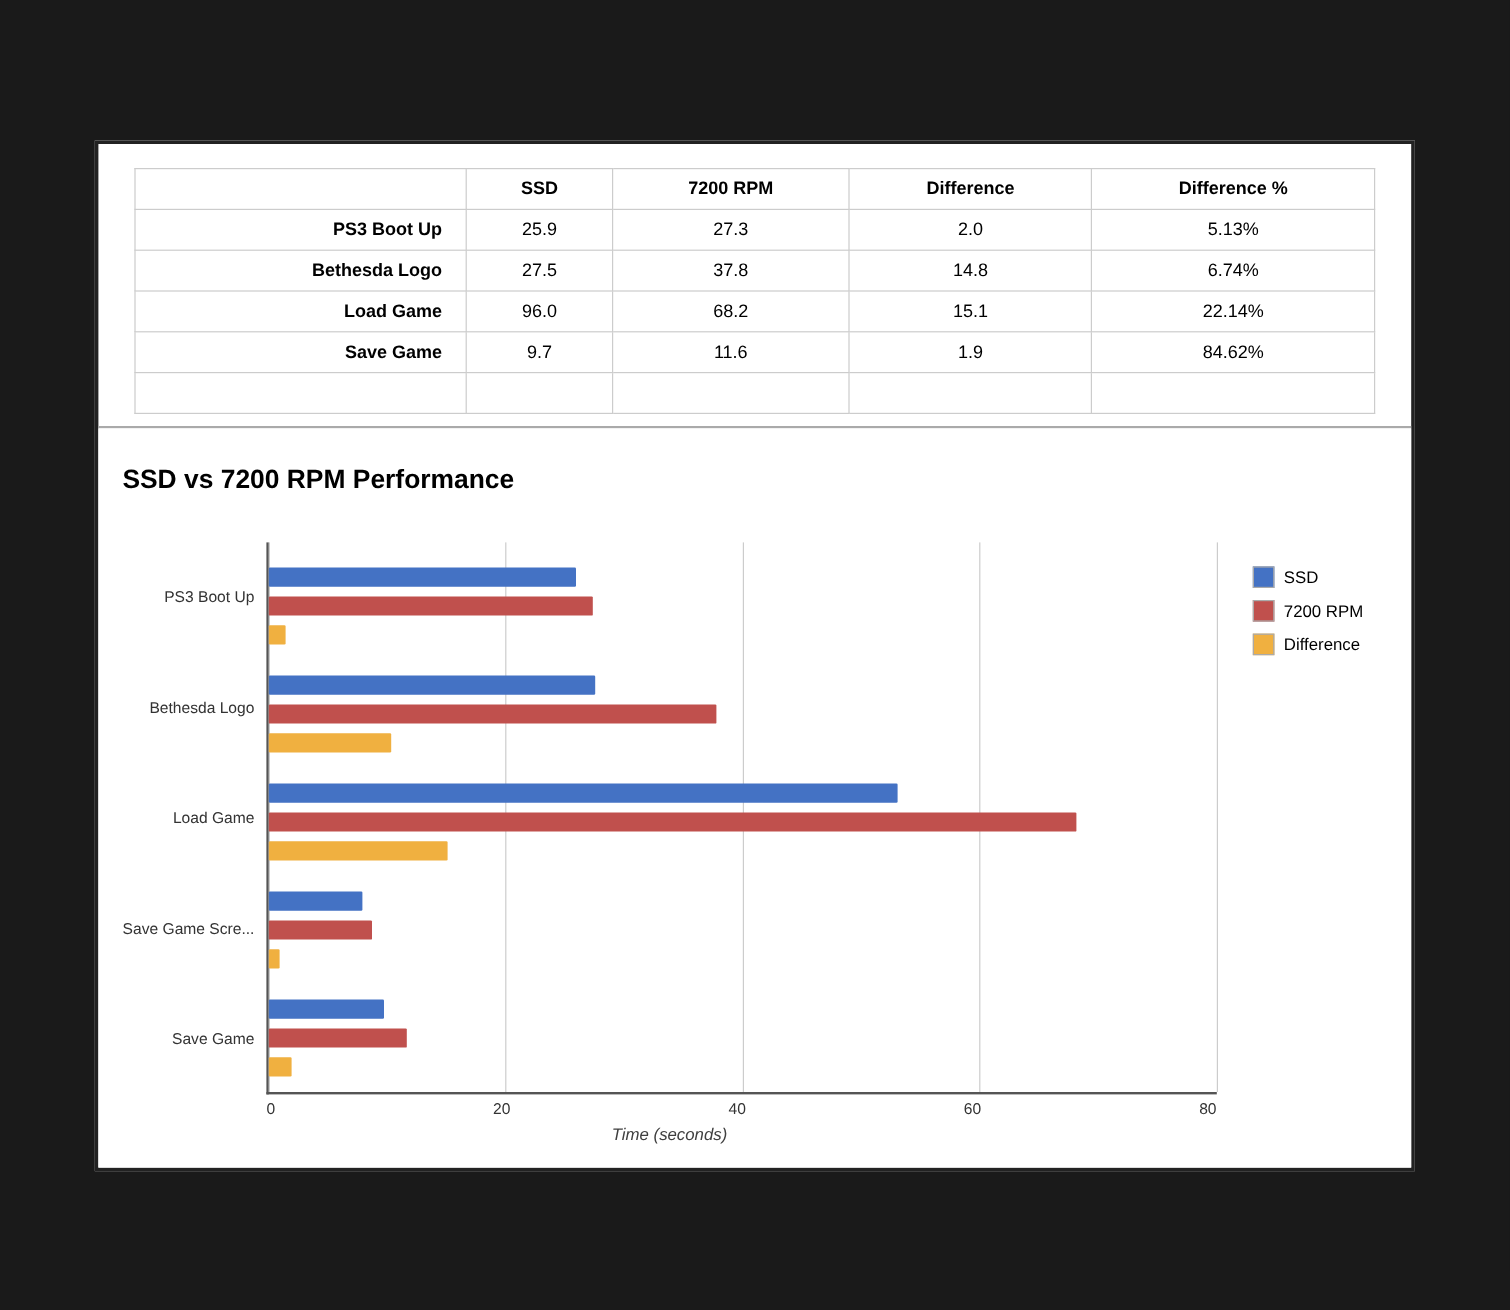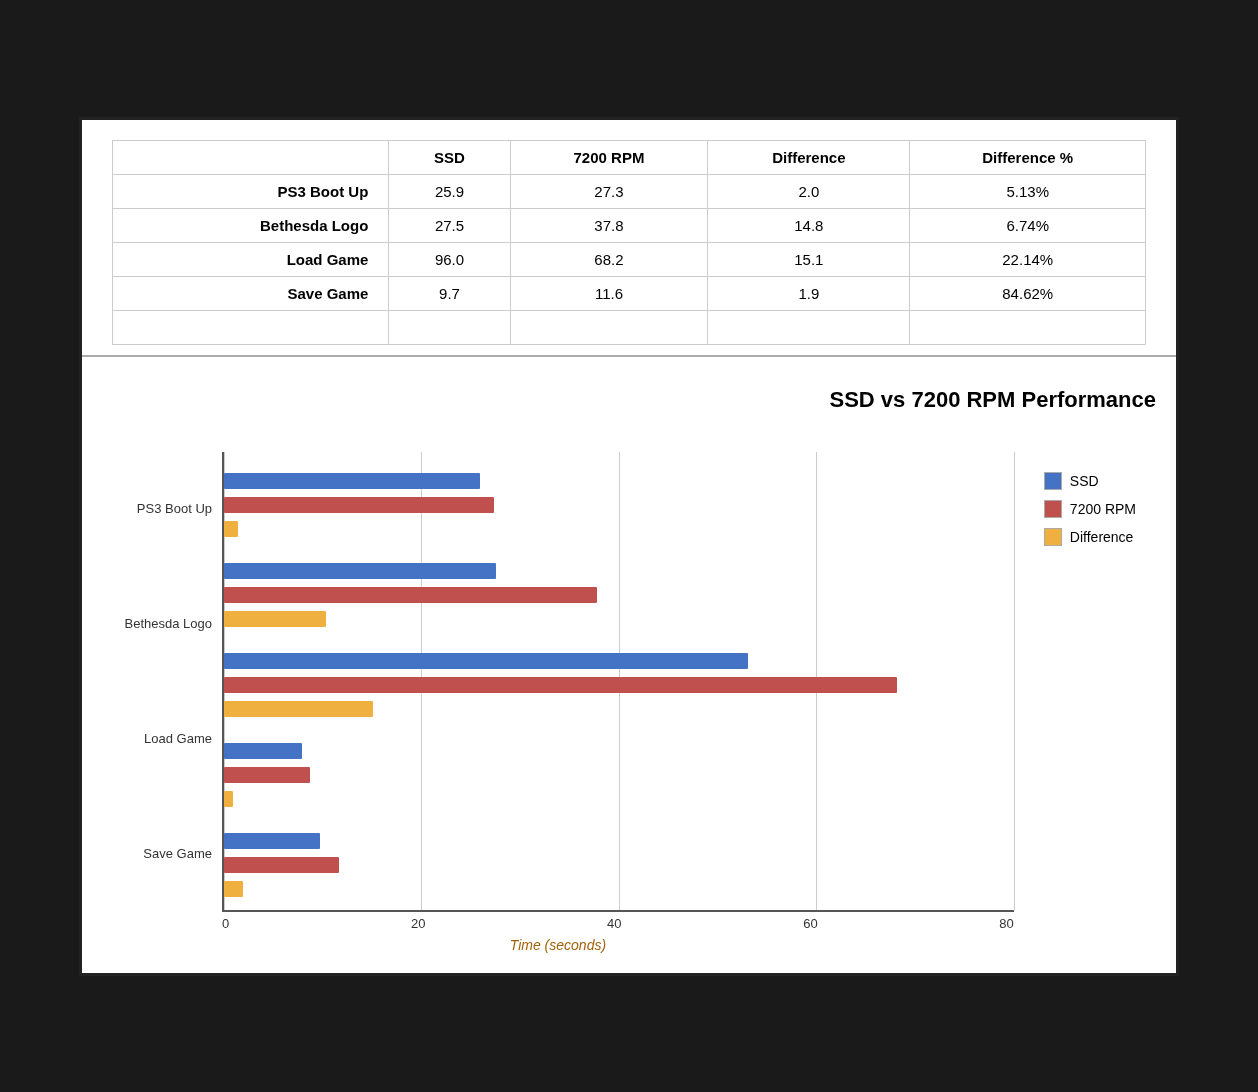--- a/index.html
+++ b/index.html
@@ -44,21 +44,21 @@
     table tr:last-child td {
       border-bottom: 1px solid #ccc;
       height: 28px;
     }
     
     .chart-section {
       padding: 30px 20px 20px 20px;
       background: #fff;
     }
     .chart-title {
-      text-align: right;
+      text-align: left;
       font-size: 22px;
       font-weight: bold;
       margin-bottom: 39px;
     }
     .chart-wrapper {
       display: flex;
       align-items: flex-start;
     }
     .chart-area {
       flex: 1;
@@ -139,21 +139,21 @@
       padding-left: 120px;
       margin-top: 4px;
       font-size: 13px;
       color: #333;
     }
     .x-axis-title {
       text-align: center;
       font-style: italic;
       font-size: 14px;
       margin-top: 6px;
-      color: #a16207;
+      color: #404040;
     }
 
     
     .legend {
       display: flex;
       flex-direction: column;
       gap: 10px;
       padding: 20px 20px 0 30px;
       min-width: 130px;
       font-size: 14px;
@@ -235,20 +235,23 @@
 
           <div class="y-labels" id="y-labels">
               <div class="y-label-group">
                 <span>PS3 Boot Up</span>
               </div>
               <div class="y-label-group">
                 <span>Bethesda Logo</span>
               </div>
               <div class="y-label-group">
                 <span>Load Game</span>
+              </div>
+              <div class="y-label-group">
+                <span>Save Game Scre...</span>
               </div>
               <div class="y-label-group">
                 <span>Save Game</span>
               </div>
             </div>
 
           <div class="bars-container" id="bars-container">
             <div class="grid-lines" id="grid-lines">
                 <div class="grid-line" style="position: absolute; left: 0%; top: 0px; bottom: 0px; width: 1px; background: rgb(204, 204, 204);"></div>
                 <div class="grid-line" style="position: absolute; left: 25%; top: 0px; bottom: 0px; width: 1px; background: rgb(204, 204, 204);"></div>

